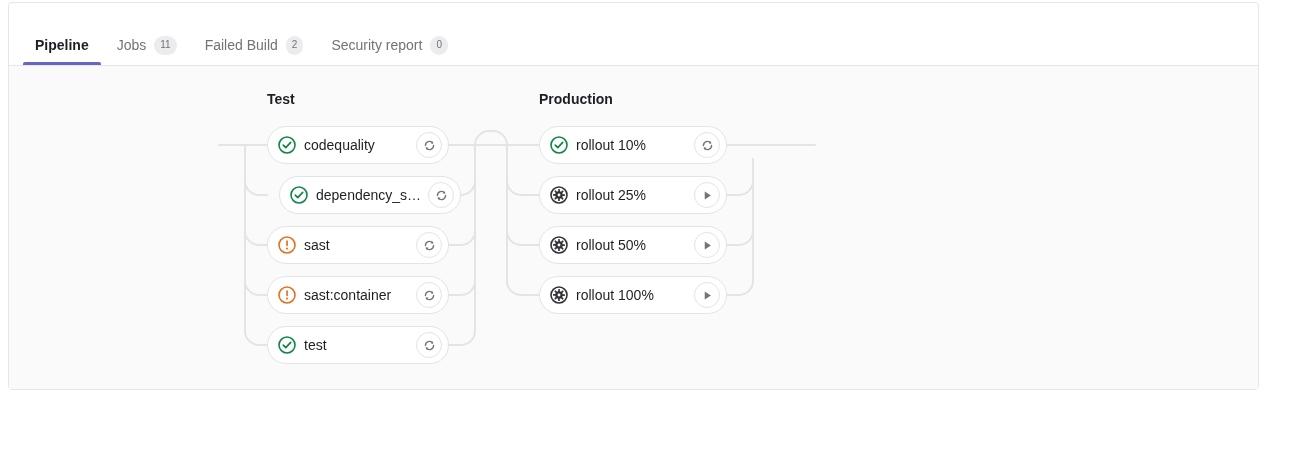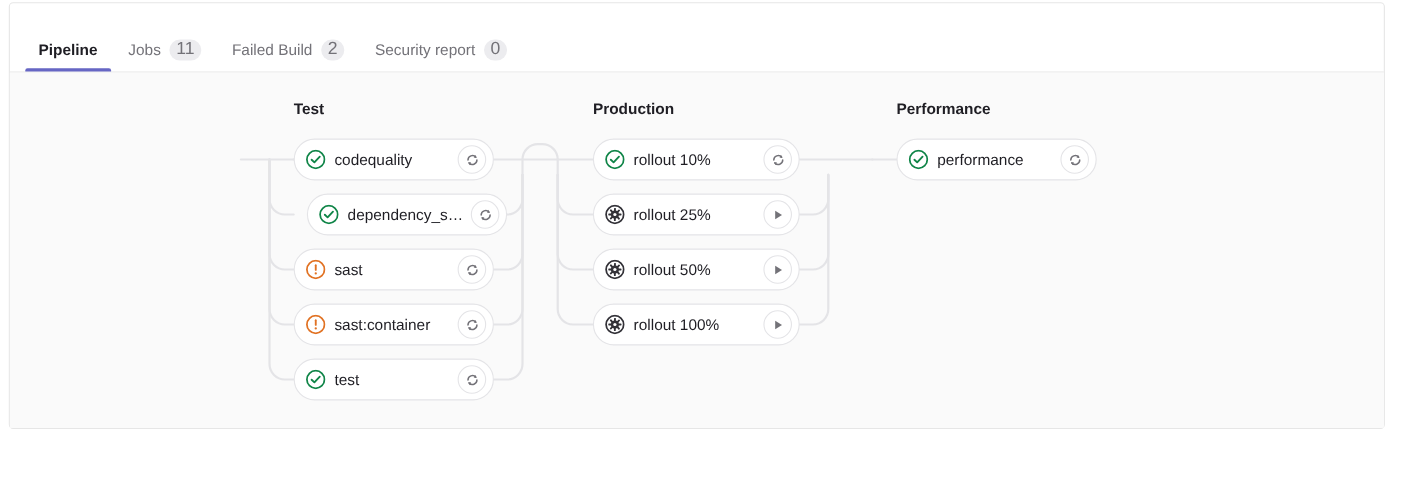--- a/index.html
+++ b/index.html
@@ -72,21 +72,21 @@
   .badge {
     display: inline-flex;
     align-items: center;
     justify-content: center;
     min-width: 15px;
     height: 19px;
     padding: 0 6px;
     border-radius: 10px;
     background: #ececef;
     color: #737278;
-    font-size: 16px;
+    font-size: 10px;
     line-height: 1;
     box-sizing: border-box;
   }
 
   
   .graph {
     position: absolute;
     left: 0;
     top: 63px;
     right: 0;
@@ -365,34 +365,16 @@
               </g>
             </svg>
             <span class="job-name">rollout 100%</span>
             <div class="job-action">
               <svg viewBox="0 0 16 16" width="13" height="13">
                 <path d="M4.6 3.2 L12.2 8 L4.6 12.8 Z" fill="#737278"></path>
               </svg>
             </div>
           </div>
         </div>
-        <div class="stage" style="left: 806px; width: 182px; height: 100%;">
-          <div class="stage-title">Performance</div>
-          <div class="job" style="top: 60px; left: 0px; width: 182px;">
-            <svg class="job-status" viewBox="0 0 18 18">
-              <circle cx="9" cy="9" r="8" fill="none" stroke="#108548" stroke-width="1.6"></circle>
-              <path d="M5.3 9.2 L7.8 11.6 L12.7 6.4" fill="none" stroke="#108548" stroke-width="1.7" stroke-linecap="round" stroke-linejoin="round"></path>
-            </svg>
-            <span class="job-name">performance</span>
-            <div class="job-action">
-              <svg viewBox="0 0 16 16" width="13" height="13">
-                <path d="M13 8 A5 5 0 0 1 4.2 11.2" fill="none" stroke="#737278" stroke-width="1.7" stroke-linecap="round"></path>
-                <path d="M3 8 A5 5 0 0 1 11.8 4.8" fill="none" stroke="#737278" stroke-width="1.7" stroke-linecap="round"></path>
-                <path d="M11.1 2.2 L12.6 5.2 L9.5 5.4 Z" fill="#737278"></path>
-                <path d="M4.9 13.8 L3.4 10.8 L6.5 10.6 Z" fill="#737278"></path>
-              </svg>
-            </div>
-          </div>
-        </div>
       </div>
 
   </div>
 </div>
 
 </body></html>

